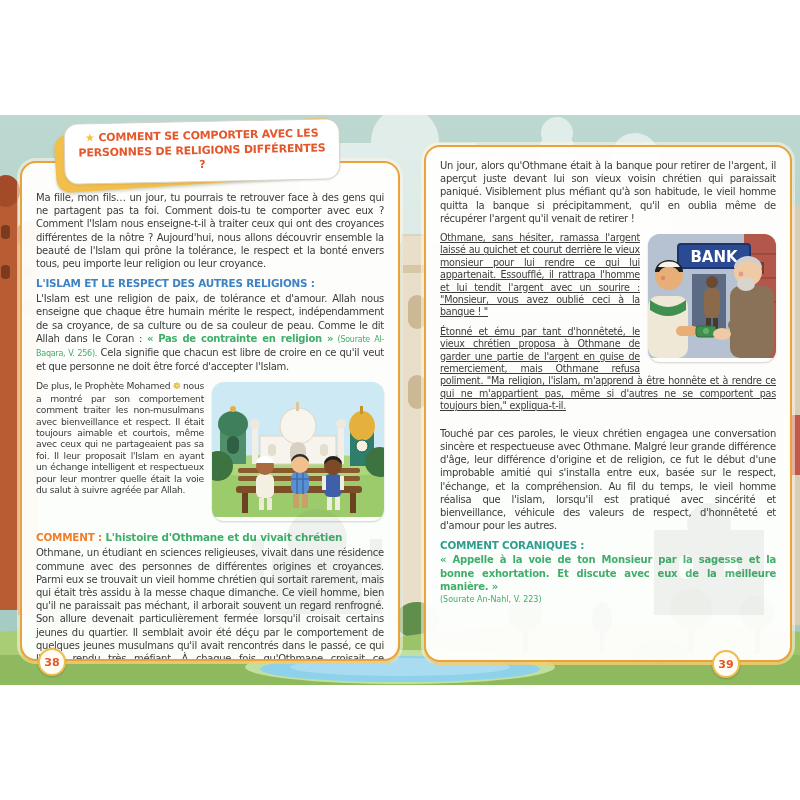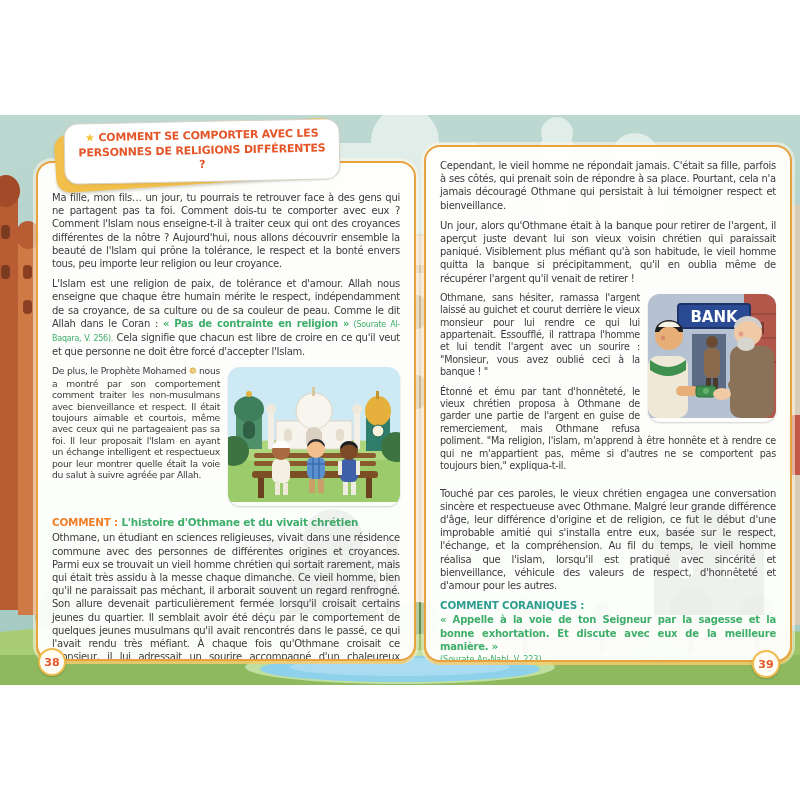--- a/index.html
+++ b/index.html
@@ -5,27 +5,27 @@
   html,body{margin:0;padding:0;}
   body{width:800px;height:800px;background:#ffffff;font-family:"DejaVu Sans",sans-serif;position:relative;overflow:hidden;}
   .spread{position:absolute;left:0;top:115px;width:800px;height:570px;overflow:hidden;
           background:linear-gradient(180deg,#bcd8d1 0%,#aed0c8 45%,#a3cac1 100%);}
   .bg-svg{position:absolute;left:0;top:0;}
 
   
   .card{position:absolute;background:rgba(255,255,253,0.97);border:2px solid #e9a23c;border-radius:16px;
         box-shadow:0 3px 0 rgba(242,191,75,.65), 0 0 0 3px rgba(255,248,230,.55);
         padding:12px 14px;box-sizing:border-box;color:#3b3b3b;overflow:hidden;}
-  .card-left{left:36px;top:46px;width:380px;height:500px;padding-top:28px;}
+  .card-left{left:20px;top:46px;width:380px;height:500px;padding-top:28px;}
   .card-right{left:424px;top:30px;width:368px;height:517px;}
   .watermark{position:absolute;right:6px;bottom:40px;opacity:.07;pointer-events:none;}
 
   .body{font-size:10px;line-height:13.2px;text-align:justify;margin:0 0 7px 0;letter-spacing:-0.25px;}
   .tight{font-size:9.2px;line-height:11.4px;margin:0;}
-  .mid{font-size:9.6px;line-height:12.4px;}
+  .mid{font-size:9.6px;line-height:12.4px;text-decoration:underline;}
   .h-blue{color:#3e82c4;font-weight:bold;font-size:10.4px;letter-spacing:-0.2px;margin:3px 0 3px 0;}
   .h-teal{color:#2f9e8e;font-weight:bold;font-size:10.4px;letter-spacing:-0.2px;margin:4px 0 2px 0;}
   .green-b{color:#3fae6a;font-weight:bold;}
   .green-s{color:#3fae6a;font-size:8px;}
   .orange-b{color:#f07f2a;font-weight:bold;}
   .pbuh{color:#d9a520;font-size:9px;}
   .verse{color:#3fae6a;font-weight:bold;font-size:10px;line-height:13.5px;text-align:justify;margin:0;letter-spacing:-0.2px;}
   .src{color:#3fae6a;font-size:8px;margin:1px 0 8px 0;}
 
   .wrapblock{overflow:visible;margin:0 0 7px 0;}
@@ -39,21 +39,21 @@
   .banner-card{position:relative;background:#ffffff;border:1.5px solid #d9d3c6;border-radius:14px;
                padding:7px 10px 8px 10px;text-align:center;box-shadow:0 1px 2px rgba(0,0,0,.08);}
   .banner-line{color:#e4572a;font-weight:bold;font-size:11px;line-height:14.5px;letter-spacing:-0.2px;}
   .star{color:#f5c431;font-size:11px;}
 
   
   .pagenum{position:absolute;width:28px;height:28px;border-radius:50%;background:#fffdf4;border:2.5px solid #eebd4e;
            color:#e4572a;font-weight:bold;font-size:11px;display:flex;align-items:center;justify-content:center;
            box-sizing:border-box;z-index:7;box-shadow:0 1px 2px rgba(0,0,0,.2);}
   .pn-left{left:38px;top:533px;}
-  .pn-right{left:752px;top:535px;text-align:right;}
+  .pn-right{left:712px;top:535px;text-align:right;}
 </style>
 </head>
 <body>
 
 <div class="spread">
 
   <svg class="bg-svg" width="800" height="570" viewBox="0 0 800 570">
 
     <g fill="#ffffff" opacity="0.55">
       <rect x="330" y="28" width="150" height="100" rx="6"></rect>
@@ -135,20 +135,21 @@
   <div class="card card-left">
     <svg class="watermark" width="150" height="120" viewBox="0 0 150 120">
       <circle cx="75" cy="40" r="30" fill="#555"></circle>
         <rect x="30" y="55" width="90" height="60" fill="#555"></rect>
       <rect x="10" y="40" width="12" height="75" fill="#555"></rect>
         <rect x="128" y="40" width="12" height="75" fill="#555"></rect>
     </svg>
 
     <p class="body">Ma fille, mon fils… un jour, tu pourrais te retrouver face à des gens qui ne partagent pas ta foi. Comment dois-tu te comporter avec eux ? Comment l'Islam nous enseigne-t-il à traiter ceux qui ont des croyances différentes de la nôtre ? Aujourd'hui, nous allons découvrir ensemble la beauté de l'Islam qui prône la tolérance, le respect et la bonté envers tous, peu importe leur religion ou leur croyance.</p>
 
+    <div class="h-blue">L'ISLAM ET LE RESPECT DES AUTRES RELIGIONS :</div>
 
     <p class="body"><span>L'Islam est une religion de paix, de tolérance et d'amour. Allah nous enseigne que chaque être humain mérite le respect, indépendamment de sa croyance, de sa culture ou de sa couleur de peau. Comme le dit Allah dans le Coran : </span><span class="green-b">« Pas de contrainte en religion »</span><span class="green-s"> (Sourate Al-Baqara, V. 256).</span><span> Cela signifie que chacun est libre de croire en ce qu'il veut et que personne ne doit être forcé d'accepter l'Islam.</span></p>
 
     <div class="wrapblock">
       <div class="float-img">
         <svg width="172" height="135" viewBox="0 0 172 135">
           <rect width="172" height="135" fill="#cdeaf4"></rect>
           <rect x="0" y="80" width="172" height="55" fill="#9ccb6c"></rect>
           <ellipse cx="86" cy="84" rx="100" ry="12" fill="#aed67d"></ellipse>
 
@@ -226,21 +227,20 @@
   </div>
 
   <div class="card card-right">
     <svg class="watermark" width="150" height="120" viewBox="0 0 150 120">
       <rect x="20" y="30" width="110" height="85" fill="#555"></rect>
         <circle cx="75" cy="25" r="22" fill="#555"></circle>
       <rect x="45" y="55" width="14" height="24" rx="7" fill="#fff"></rect>
         <rect x="90" y="55" width="14" height="24" rx="7" fill="#fff"></rect>
     </svg>
 
-    <p class="body">Cependant, le vieil homme ne répondait jamais. C'était sa fille, parfois à ses côtés, qui prenait soin de répondre à sa place. Pourtant, cela n'a jamais découragé Othmane qui persistait à lui témoigner respect et bienveillance.</p>
     <p class="body">Un jour, alors qu'Othmane était à la banque pour retirer de l'argent, il aperçut juste devant lui son vieux voisin chrétien qui paraissait paniqué. Visiblement plus méfiant qu'à son habitude, le vieil homme quitta la banque si précipitamment, qu'il en oublia même de récupérer l'argent qu'il venait de retirer !</p>
 
     <div class="wrapblock">
       <div class="float-img">
         <svg width="128" height="124" viewBox="0 0 128 124">
           <rect width="128" height="124" fill="#c2cbd8"></rect>
           <rect x="0" y="0" width="96" height="124" fill="#b6c1d2"></rect>
           <rect x="96" y="0" width="32" height="124" fill="#b2574a"></rect>
           <line x1="96" y1="20" x2="128" y2="20" stroke="#9c4a3e" stroke-width="2"></line>
           <line x1="96" y1="44" x2="128" y2="44" stroke="#9c4a3e" stroke-width="2"></line>
@@ -286,21 +286,21 @@
           </g>
         </svg>
       </div>
       <p class="body mid">Othmane, sans hésiter, ramassa l'argent laissé au guichet et courut derrière le vieux monsieur pour lui rendre ce qui lui appartenait. Essoufflé, il rattrapa l'homme et lui tendit l'argent avec un sourire : "Monsieur, vous avez oublié ceci à la banque ! "</p>
       <p class="body mid">Étonné et ému par tant d'honnêteté, le vieux chrétien proposa à Othmane de garder une partie de l'argent en guise de remerciement, mais Othmane refusa poliment. "Ma religion, l'islam, m'apprend à être honnête et à rendre ce qui ne m'appartient pas, même si d'autres ne se comportent pas toujours bien," expliqua-t-il.</p>
     </div>
 
     <p class="body">Touché par ces paroles, le vieux chrétien engagea une conversation sincère et respectueuse avec Othmane. Malgré leur grande différence d'âge, leur différence d'origine et de religion, ce fut le début d'une improbable amitié qui s'installa entre eux, basée sur le respect, l'échange, et la compréhension. Au fil du temps, le vieil homme réalisa que l'islam, lorsqu'il est pratiqué avec sincérité et bienveillance, véhicule des valeurs de respect, d'honnêteté et d'amour pour les autres.</p>
 
     <div class="h-teal">COMMENT CORANIQUES :</div>
-    <p class="verse">« Appelle à la voie de ton Seigneur par la sagesse et la bonne exhortation. Et discute avec eux de la meilleure manière. »</p>
+    <p class="verse">« Appelle à la voie de ton Monsieur par la sagesse et la bonne exhortation. Et discute avec eux de la meilleure manière. »</p>
     <div class="src">(Sourate An-Nahl, V. 223)</div>
 
   </div>
 
   <div class="pagenum pn-left">38</div>
   <div class="pagenum pn-right">39</div>
 
 </div>
 
 </body></html>

